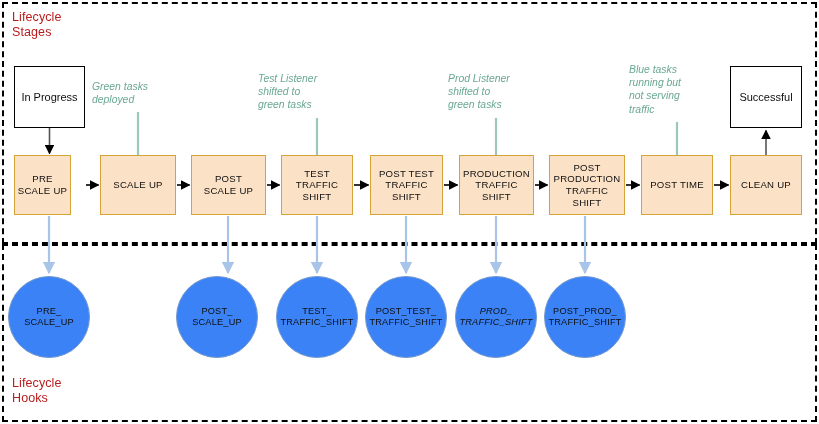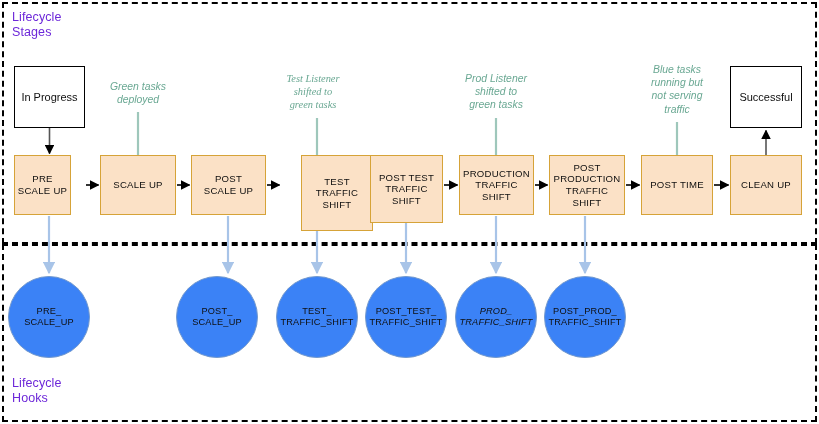--- a/index.html
+++ b/index.html
@@ -25,21 +25,21 @@
     border: 2px dashed #000000;
     background: transparent;
   }
   .lane-stages  { left: 2px;  top: 2px;   width: 815px; height: 242px; }
   .lane-hooks   { left: 2px;  top: 244px; width: 815px; height: 178px; }
 
   .lane-title {
     position: absolute;
     font-size: 12.5px;
     line-height: 15px;
-    color: #6d28d9;
+    color: #b91c1c;
     white-space: pre-line;
     letter-spacing: 0.1px;
   }
   .lane-title-stages { left: 12px; top: 10px; }
   .lane-title-hooks  { left: 12px; top: 376px; }
 
   
   .stage-box {
     position: absolute;
     box-sizing: border-box;
@@ -89,21 +89,20 @@
     letter-spacing: 0.2px;
   }
 
   
   .annotation {
     position: absolute;
     font-size: 10.4px;
     line-height: 13.2px;
     font-style: italic;
     color: #6aa893;
-    text-align: center;
     white-space: pre-line;
   }
 
   svg.overlay {
     position: absolute;
     left: 0;
     top: 0;
     width: 819px;
     height: 424px;
     pointer-events: none;
@@ -157,24 +156,24 @@
 
   <div class="term-box" style="left:14px; top:66px; width:71px; height:62px;">In Progress</div>
   <div class="term-box" style="left:730px; top:66px; width:72px; height:62px;">Successful</div>
 
   <div id="gen-shapes">
       <div class="stage-box" style="left: 14px; top: 155px; width: 57px; height: 60px;">PRE
 SCALE UP</div>
       <div class="stage-box" style="left: 100px; top: 155px; width: 76px; height: 60px;">SCALE UP</div>
       <div class="stage-box" style="left: 191px; top: 155px; width: 75px; height: 60px;">POST
 SCALE UP</div>
-      <div class="stage-box" style="left: 281px; top: 155px; width: 72px; height: 76px; margin-left: 20px;">TEST
-TRAFFIC
-SHIFT</div>
-      <div class="stage-box" style="left: 370px; top: 155px; width: 73px; height: 68px;">POST TEST
+      <div class="stage-box" style="left: 281px; top: 155px; width: 72px; height: 60px;">TEST
+TRAFFIC
+SHIFT</div>
+      <div class="stage-box" style="left: 370px; top: 155px; width: 73px; height: 60px;">POST TEST
 TRAFFIC
 SHIFT</div>
       <div class="stage-box" style="left: 459px; top: 155px; width: 75px; height: 60px;">PRODUCTION
 TRAFFIC
 SHIFT</div>
       <div class="stage-box" style="left: 549px; top: 155px; width: 76px; height: 60px;">POST
 PRODUCTION
 TRAFFIC
 SHIFT</div>
       <div class="stage-box" style="left: 641px; top: 155px; width: 72px; height: 60px;">POST TIME</div>
@@ -186,21 +185,21 @@
       <div class="hook-circle" style="left: 276px; top: 276px; width: 82px; height: 82px;">TEST_
 TRAFFIC_SHIFT</div>
       <div class="hook-circle" style="left: 365px; top: 276px; width: 82px; height: 82px;">POST_TEST_
 TRAFFIC_SHIFT</div>
       <div class="hook-circle" style="left: 455px; top: 276px; width: 82px; height: 82px; font-style: italic;">PROD_
 TRAFFIC_SHIFT</div>
       <div class="hook-circle" style="left: 544px; top: 276px; width: 82px; height: 82px;">POST_PROD_
 TRAFFIC_SHIFT</div>
       <div class="annotation" style="left: 92px; top: 80px; width: 92px;">Green tasks
 deployed</div>
-      <div class="annotation" style="left: 265px; top: 72px; width: 96px; font-family: Liberation Serif, serif;">Test Listener
+      <div class="annotation" style="left: 258px; top: 72px; width: 96px;">Test Listener
 shifted to
 green tasks</div>
       <div class="annotation" style="left: 448px; top: 72px; width: 96px;">Prod Listener
 shifted to
 green tasks</div>
       <div class="annotation" style="left: 629px; top: 63px; width: 96px;">Blue tasks
 running but
 not serving
 traffic</div>
     </div>

